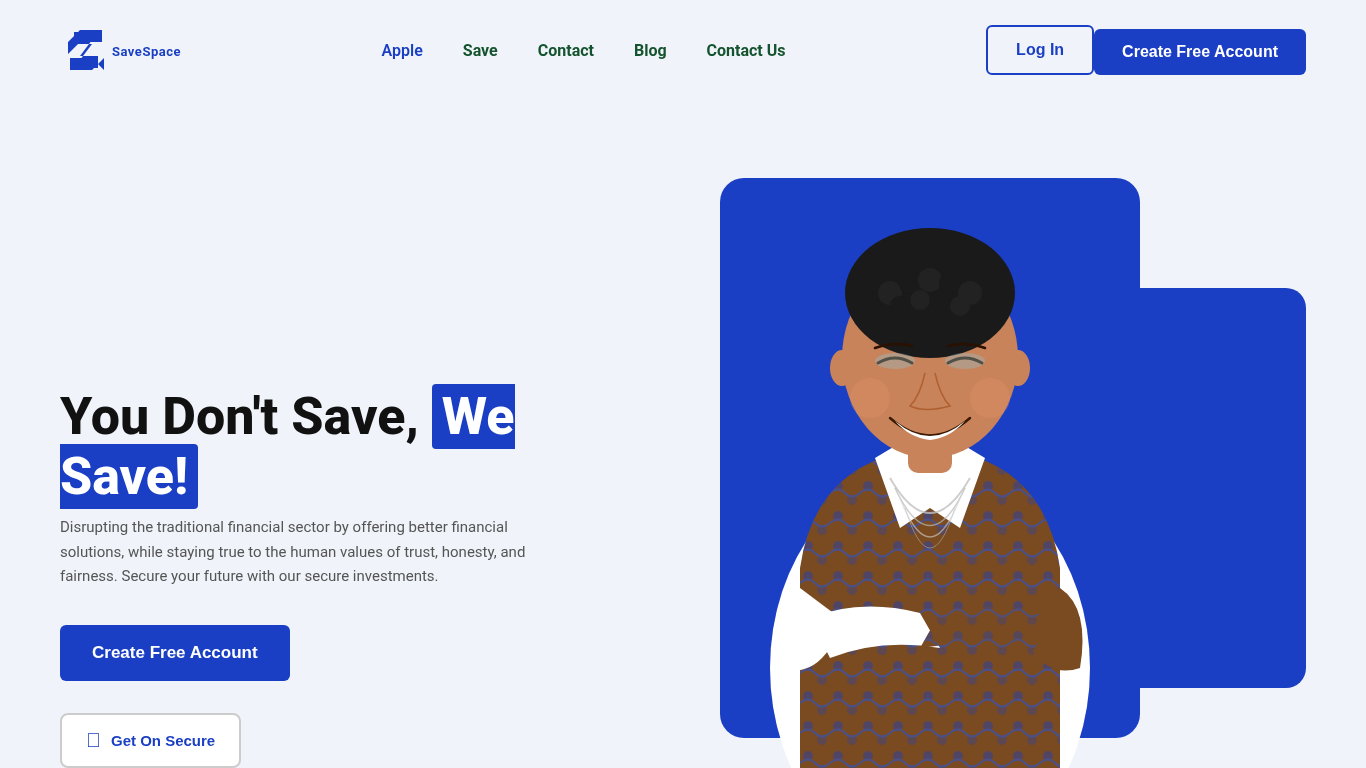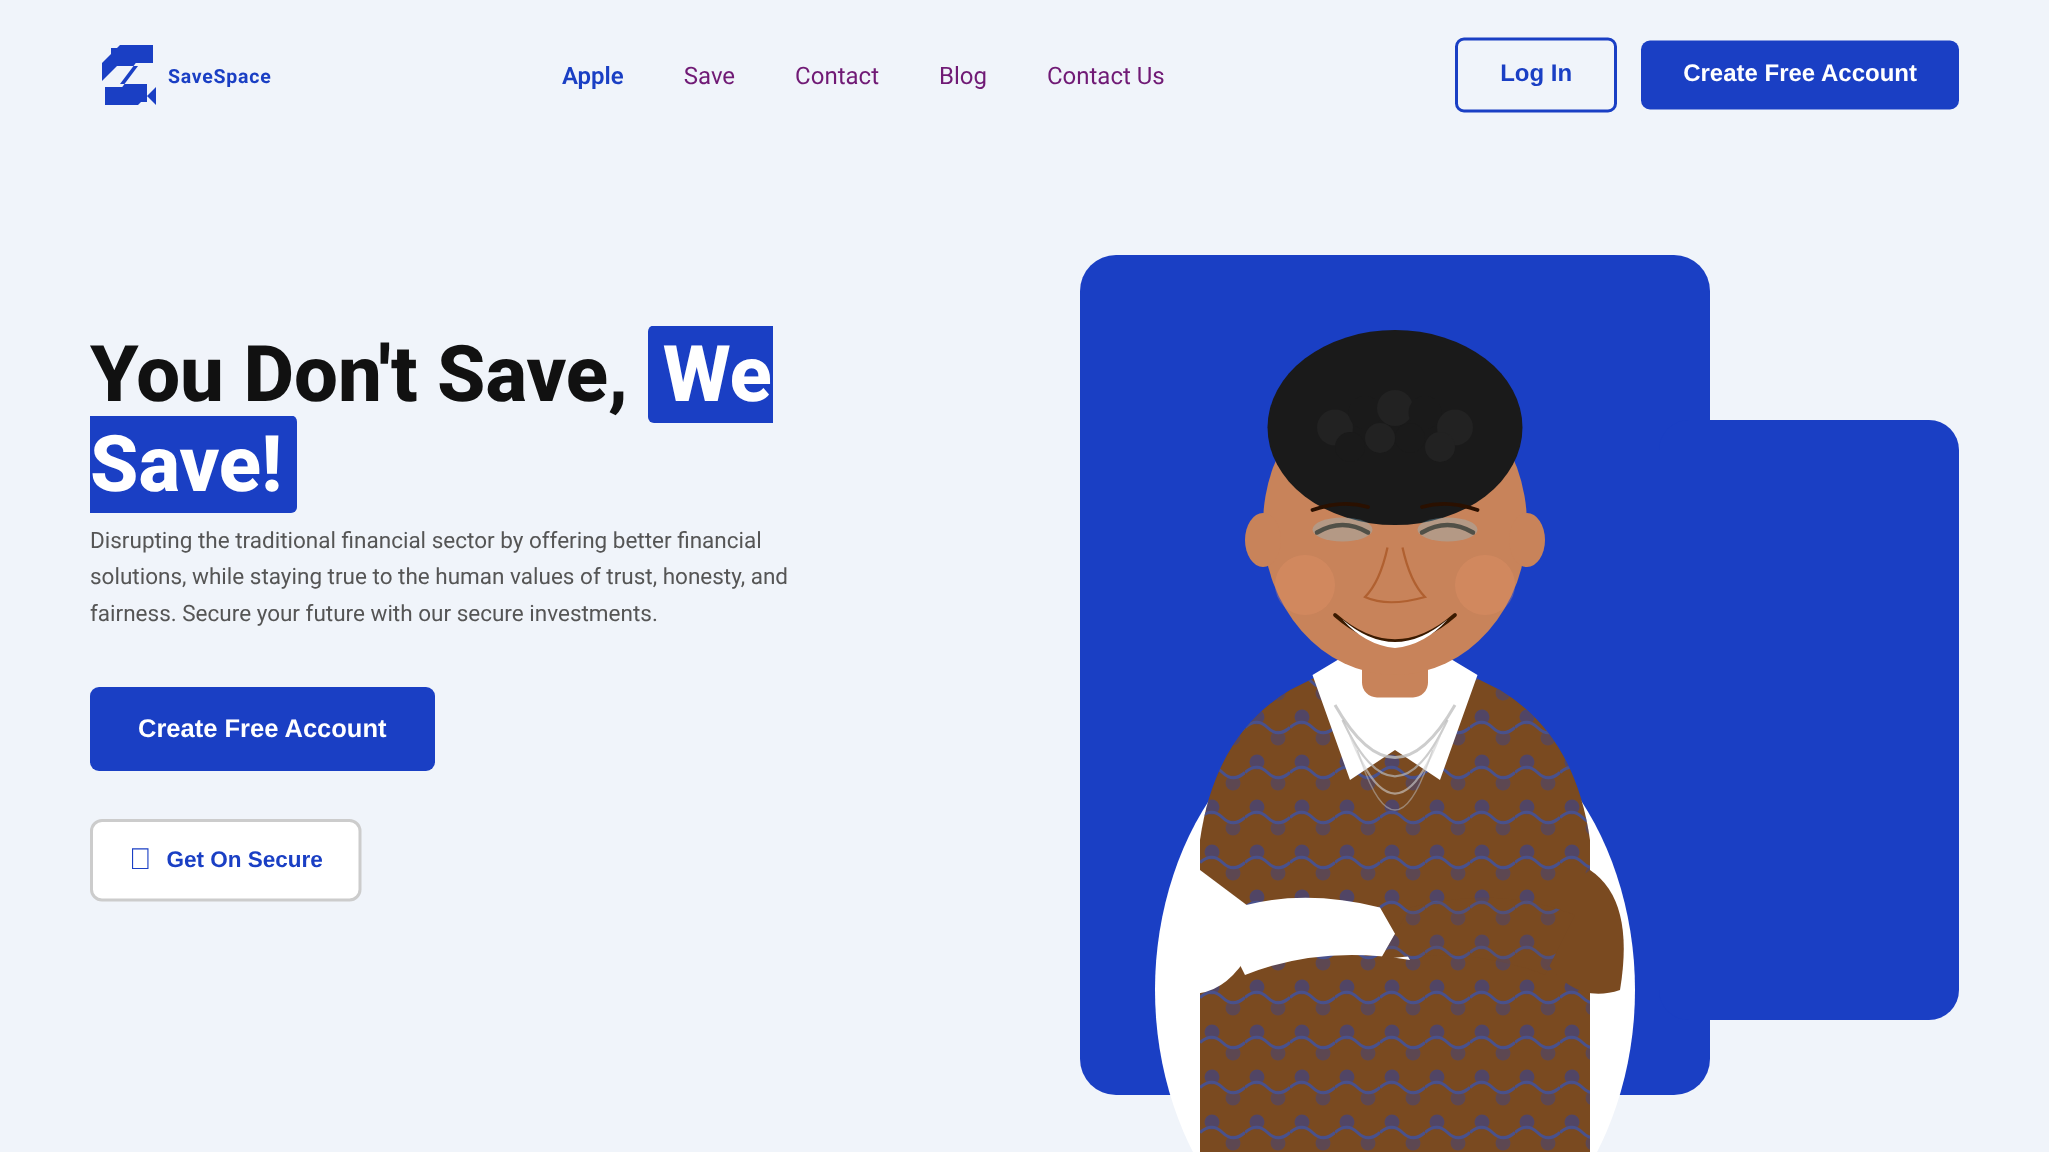--- a/index.html
+++ b/index.html
@@ -35,31 +35,31 @@
       margin-top: 2px;
     }
     .nav-links {
       display: flex;
       gap: 40px;
       list-style: none;
     }
     .nav-links li a {
       text-decoration: none;
       font-size: 16px;
-      color: #701a75;
-      font-weight: 400;
+      color: #14532d;
+      font-weight: 700;
     }
     .nav-links li a.active {
       color: #1a3fc4;
       font-weight: 600;
     }
     .nav-actions {
       display: flex;
-      gap: 16px;
-      align-items: center;
+      gap: 0;
+      align-items: flex-end;
     }
     .btn-login {
       padding: 14px 28px;
       border: 2px solid #1a3fc4;
       background: transparent;
       color: #1a3fc4;
       font-size: 16px;
       font-weight: 600;
       border-radius: 6px;
       cursor: pointer;
@@ -71,21 +71,21 @@
       color: #fff;
       font-size: 16px;
       font-weight: 600;
       border-radius: 6px;
       cursor: pointer;
     }
 
     
     .hero {
       display: flex;
-      align-items: flex-start;
+      align-items: flex-end;
       padding: 40px 60px 0 60px;
       position: relative;
       min-height: 668px;
       overflow: hidden;
     }
     .hero-left {
       flex: 0 0 580px;
       padding-top: 80px;
       z-index: 2;
     }

